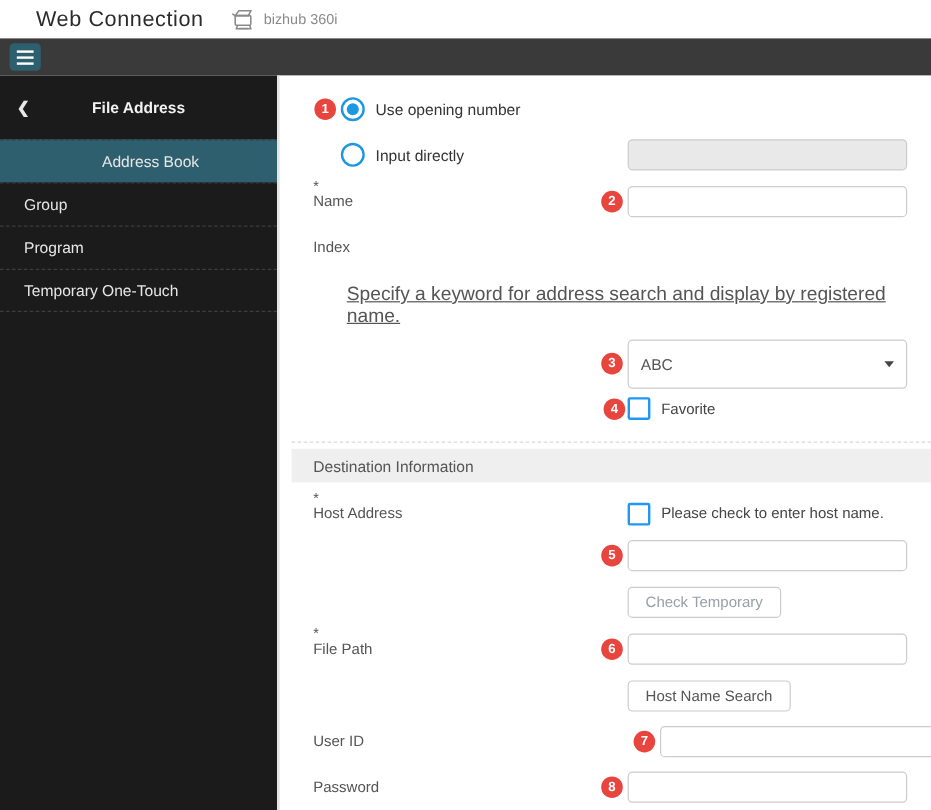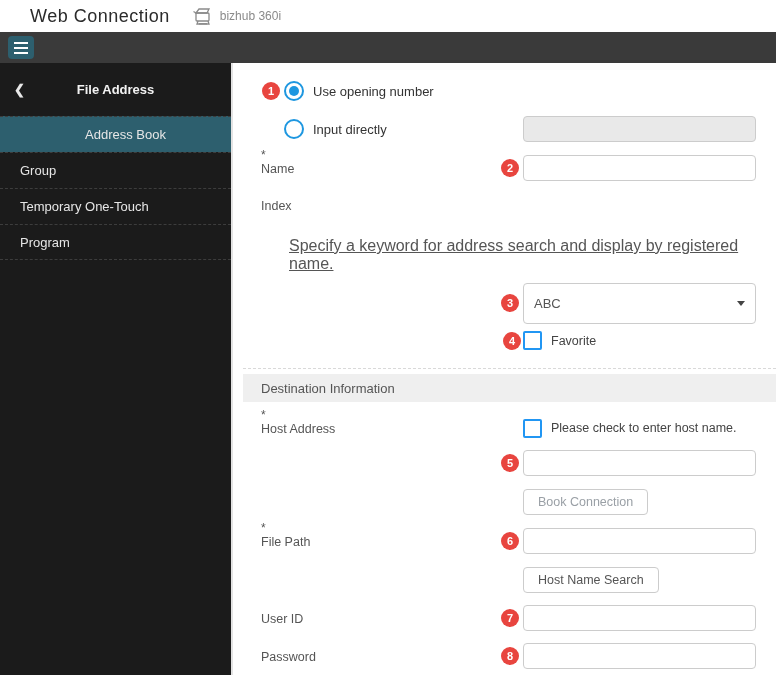--- a/index.html
+++ b/index.html
@@ -118,24 +118,24 @@
       <span class="side-back">❮</span>
       <span class="side-title">File Address</span>
     </div>
     <div class="side-item selected">
       <span>Address Book</span>
     </div>
     <div class="side-item">
       <span>Group</span>
     </div>
     <div class="side-item">
+      <span>Program</span>
+    </div>
+    <div class="side-item">
       <span>Temporary One-Touch</span>
-    </div>
-    <div class="side-item">
-      <span>Program</span>
     </div>
   </div>
 
   <div class="content">
 
     <div class="radiorow" style="margin-top: 4px; height: 28px;">
       <div class="radiocell" style="padding-left: 19px;">
         <span class="badge inline" style="margin-right: 4px;">1</span>
         <span class="radio checked"></span>
         <span class="radiolbl">Use opening number</span>
@@ -207,21 +207,21 @@
       <div class="lblcell"></div>
       <div class="fieldcell">
         <span class="badge">5</span>
         <input class="tinput" value="" style="">
       </div>
     </div>
 
     <div class="row" style="margin-top: 13px; height: 26px;">
       <div class="lblcell"></div>
       <div class="fieldcell">
-        <button class="btn muted">Book Connection</button>
+        <button class="btn muted">Check Temporary</button>
       </div>
     </div>
 
     <div class="row" style="margin-top: 13px; height: 26px;">
       <div class="lblcell">
         <span class="req">*</span>
         <span class="lbl">File Path</span>
       </div>
       <div class="fieldcell">
         <span class="badge">6</span>
@@ -229,21 +229,21 @@
       </div>
     </div>
 
     <div class="row" style="margin-top: 13px; height: 26px;">
       <div class="lblcell"></div>
       <div class="fieldcell">
         <button class="btn normal">Host Name Search</button>
       </div>
     </div>
 
-    <div class="row" style="margin-top: 12px; height: 26px;">
+    <div class="row" style="margin-top: 12px; height: 26px; gap: 27px;">
       <div class="lblcell">
         <span class="lbl">User ID</span>
       </div>
       <div class="fieldcell">
         <span class="badge">7</span>
         <input class="tinput" value="" style="">
       </div>
     </div>
 
     <div class="row" style="margin-top: 12px; height: 26px;">

